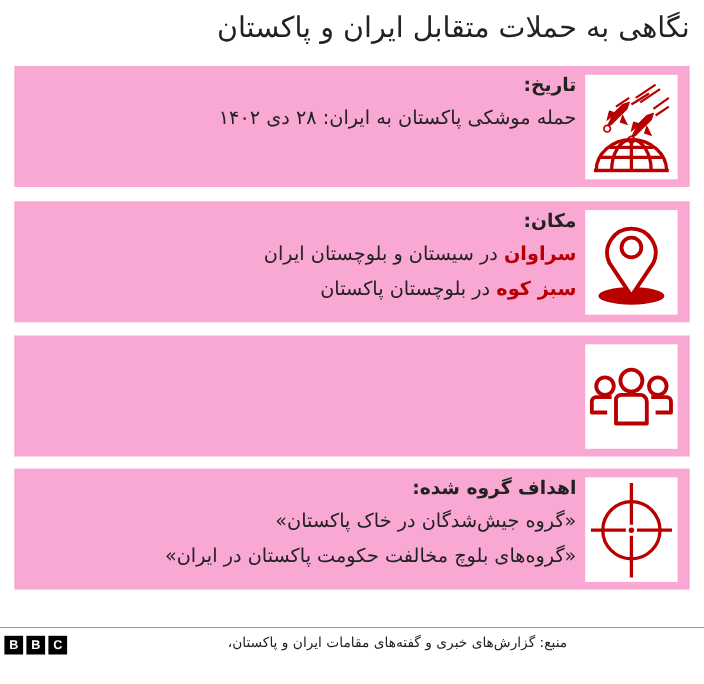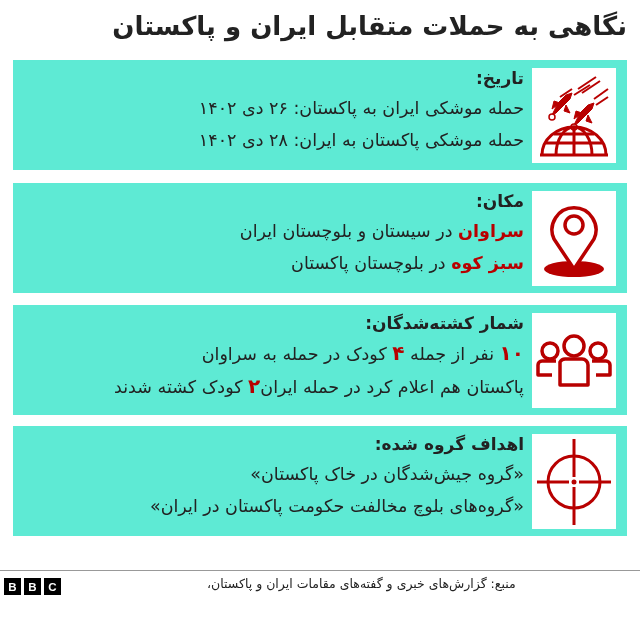--- a/index.html
+++ b/index.html
@@ -1,26 +1,26 @@
 <!DOCTYPE html>
 <html><head>
 <meta charset="utf-8">
 <style>
   * { box-sizing: border-box; margin: 0; padding: 0; }
   html, body { width: 640px; height: 622px; background: #ffffff; overflow: hidden; }
   body { font-family: "DejaVu Sans", sans-serif; color: #222222; position: relative; }
   .title {
     position: absolute; top: 6px; right: 13px; left: 13px;
     direction: rtl; text-align: right;
-    font-size: 26px; font-weight: bold; color: #222222;
+    font-size: 26px; font-weight: normal; color: #222222;
     line-height: 40px;
   }
   .card {
     position: absolute; left: 13px; width: 614px; height: 110px;
-    background: #5eead4;
+    background: #f9a8d4;
   }
   .card .icon-box {
     position: absolute; right: 11px; top: 8px; width: 84px; height: 95px;
     background: #ffffff;
     display: flex; align-items: center; justify-content: center;
   }
   .card .text {
     position: absolute; right: 103px; top: 4px; left: 6px;
     direction: rtl; text-align: right;
   }
@@ -74,21 +74,20 @@
           <line x1="36" y1="52" x2="36" y2="80"></line>
           <line x1="8" y1="68" x2="64" y2="68"></line>
           <line x1="16" y1="59" x2="56" y2="59"></line>
           <line x1="2" y1="80" x2="70" y2="80"></line>
         </g>
       </g>
     </svg>
   </div>
   <div class="text">
     <div class="heading">تاریخ:</div>
-    <div class="line">حمله موشکی ایران به پاکستان: ۲۶ دی ۱۴۰۲</div>
     <div class="line">حمله موشکی پاکستان به ایران: ۲۸ دی ۱۴۰۲</div>
   </div>
 </div>
 
 <div class="card" style="top:183px;padding-left:44px;">
   <div class="icon-box">
     <svg width="64" height="80" viewBox="0 0 64 80">
       <ellipse cx="32" cy="70" rx="30" ry="8" fill="#b80000"></ellipse>
       <path d="M32,70 L12,40 A22,22 0 1 1 52,40 Z" fill="#ffffff" stroke="#b80000" stroke-width="3.5" stroke-linejoin="round"></path>
       <circle cx="32" cy="26" r="9" fill="none" stroke="#b80000" stroke-width="3.5"></circle>
@@ -106,25 +105,20 @@
     <svg width="76" height="56" viewBox="0 0 76 56">
       <g fill="none" stroke="#b80000" stroke-width="3.5" stroke-linejoin="round">
         <circle cx="14" cy="18" r="8"></circle>
         <path d="M20,28 L6,28 A4,4 0 0 0 2,32 L2,42 L16,42"></path>
         <circle cx="62" cy="18" r="8"></circle>
         <path d="M56,28 L70,28 A4,4 0 0 1 74,32 L74,42 L60,42"></path>
         <circle cx="38" cy="13" r="10"></circle>
         <path d="M24,29 A6,6 0 0 1 30,26 L46,26 A6,6 0 0 1 52,32 L52,52 L24,52 Z"></path>
       </g>
     </svg>
-  </div>
-  <div class="text">
-    <div class="heading">شمار کشته‌شدگان:</div>
-    <div class="line"><span class="red" style="font-size:20px">۱۰</span><span> نفر از جمله </span><span class="red" style="font-size:20px">۴</span><span> کودک در حمله به سراوان</span></div>
-    <div class="line"><span>پاکستان هم اعلام کرد در حمله ایران</span><span class="red" style="font-size:20px">۲</span><span> کودک کشته شدند</span></div>
   </div>
 </div>
 
 <div class="card" style="top:426px;">
   <div class="icon-box">
     <svg width="74" height="90" viewBox="0 0 74 90">
       <g stroke="#b80000" fill="none">
         <circle cx="37" cy="45" r="26" stroke-width="3"></circle>
         <line x1="37" y1="2" x2="37" y2="40" stroke-width="3"></line>
         <line x1="37" y1="50" x2="37" y2="88" stroke-width="3"></line>

